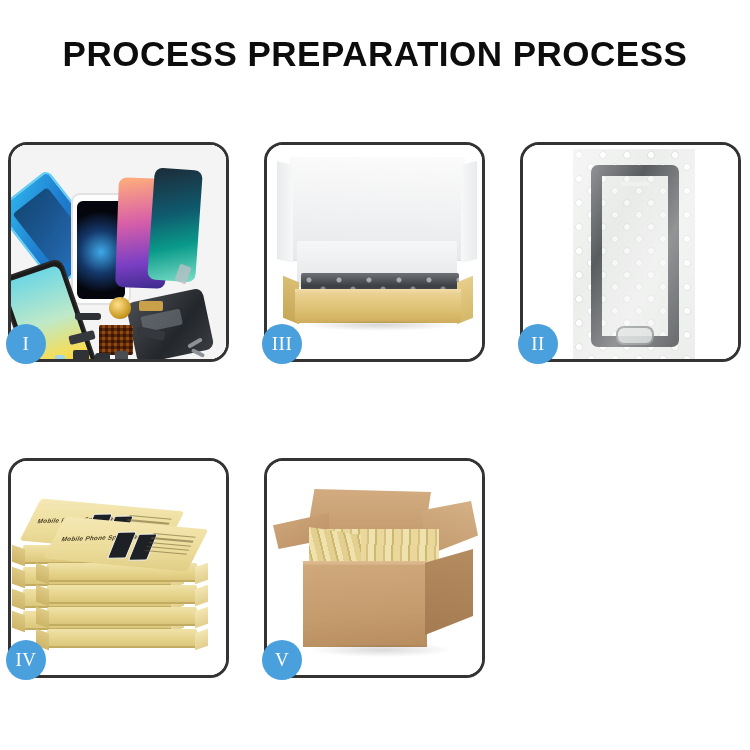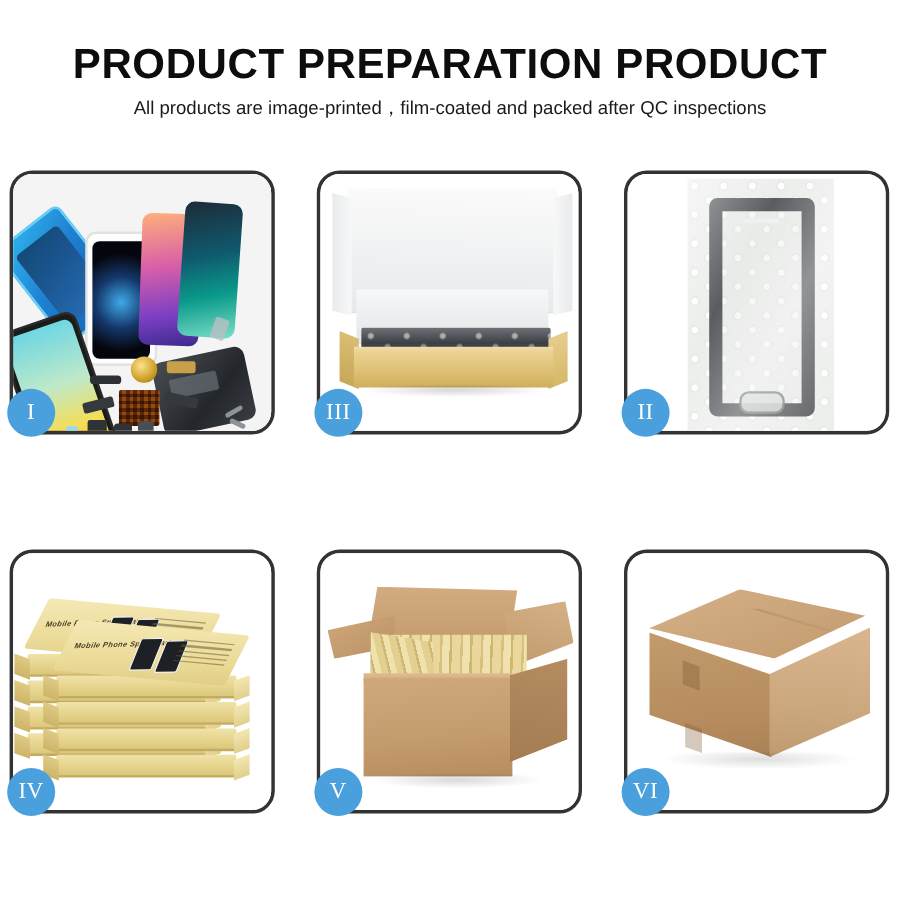--- a/index.html
+++ b/index.html
@@ -253,22 +253,21 @@
     background:rgba(130,96,58,.40);transform:skewY(20deg);}
   .p6-tab2{position:absolute;left:48px;top:144px;width:14px;height:20px;
     background:rgba(130,96,58,.34);transform:skewY(20deg);}
   .p6-shadow{position:absolute;left:30px;top:166px;width:160px;height:14px;
     background:radial-gradient(ellipse at 50% 40%,rgba(0,0,0,.13),rgba(0,0,0,0) 72%);}
 </style>
 </head>
 <body>
 
 <div id="header">
-  <div id="page-title">PRODUCT PREPARATION PRODUCT</div>
-  <div id="page-subtitle">All products are image-printed，film-coated and packed after QC inspections</div>
+  <div id="page-title">PROCESS PREPARATION PROCESS</div>
 </div>
 
 <div id="panel-grid">
 
   <div class="panel">
     <div class="panel-media">
       <div class="p1-bg"></div>
       <div class="ph ph1"></div>
       <div class="ph ph2"></div>
       <div class="ph ph3"></div>
@@ -395,26 +394,14 @@
       <div class="p5-fill"></div>
       <div class="p5-fill2"></div>
       <div class="p5-top-edge"></div>
       <div class="p5-body"></div>
       <div class="p5-side"></div>
       <div class="p5-shadow"></div>
     </div>
     <div class="badge">V</div>
   </div>
 
-  <div class="panel">
-    <div class="panel-media">
-      <div class="p6-top"></div>
-      <div class="p6-seam"></div>
-      <div class="p6-left"></div>
-      <div class="p6-right"></div>
-      <div class="p6-tab1"></div>
-      <div class="p6-tab2"></div>
-      <div class="p6-shadow"></div>
-    </div>
-    <div class="badge">VI</div>
-  </div>
 
 </div>
 
 </body></html>

